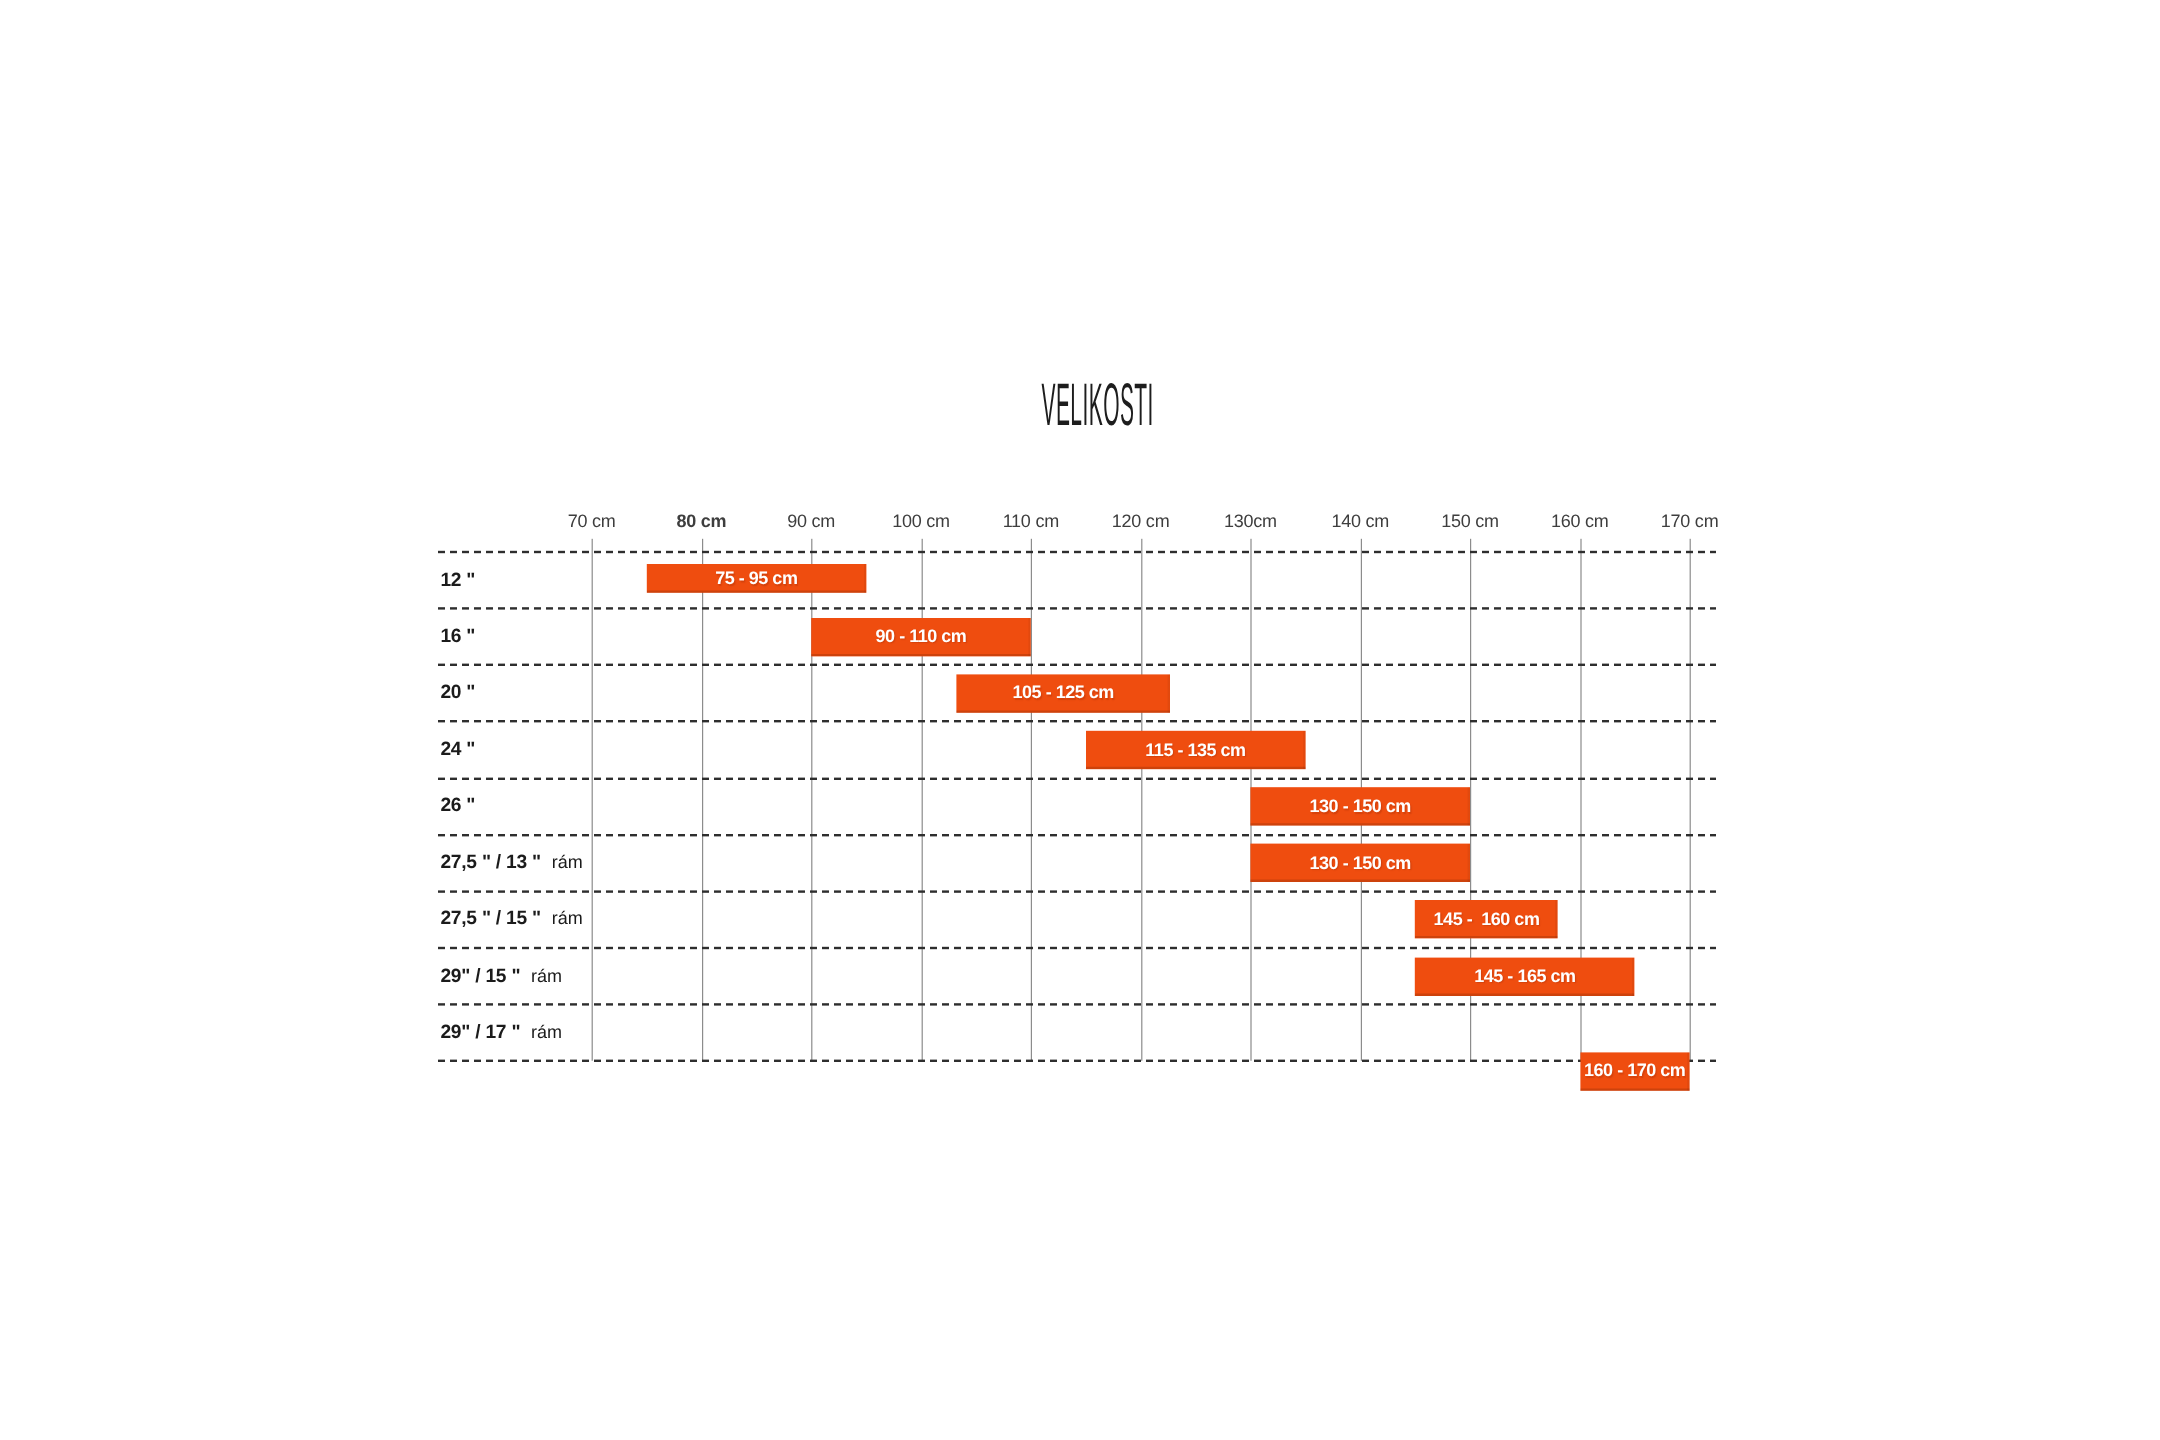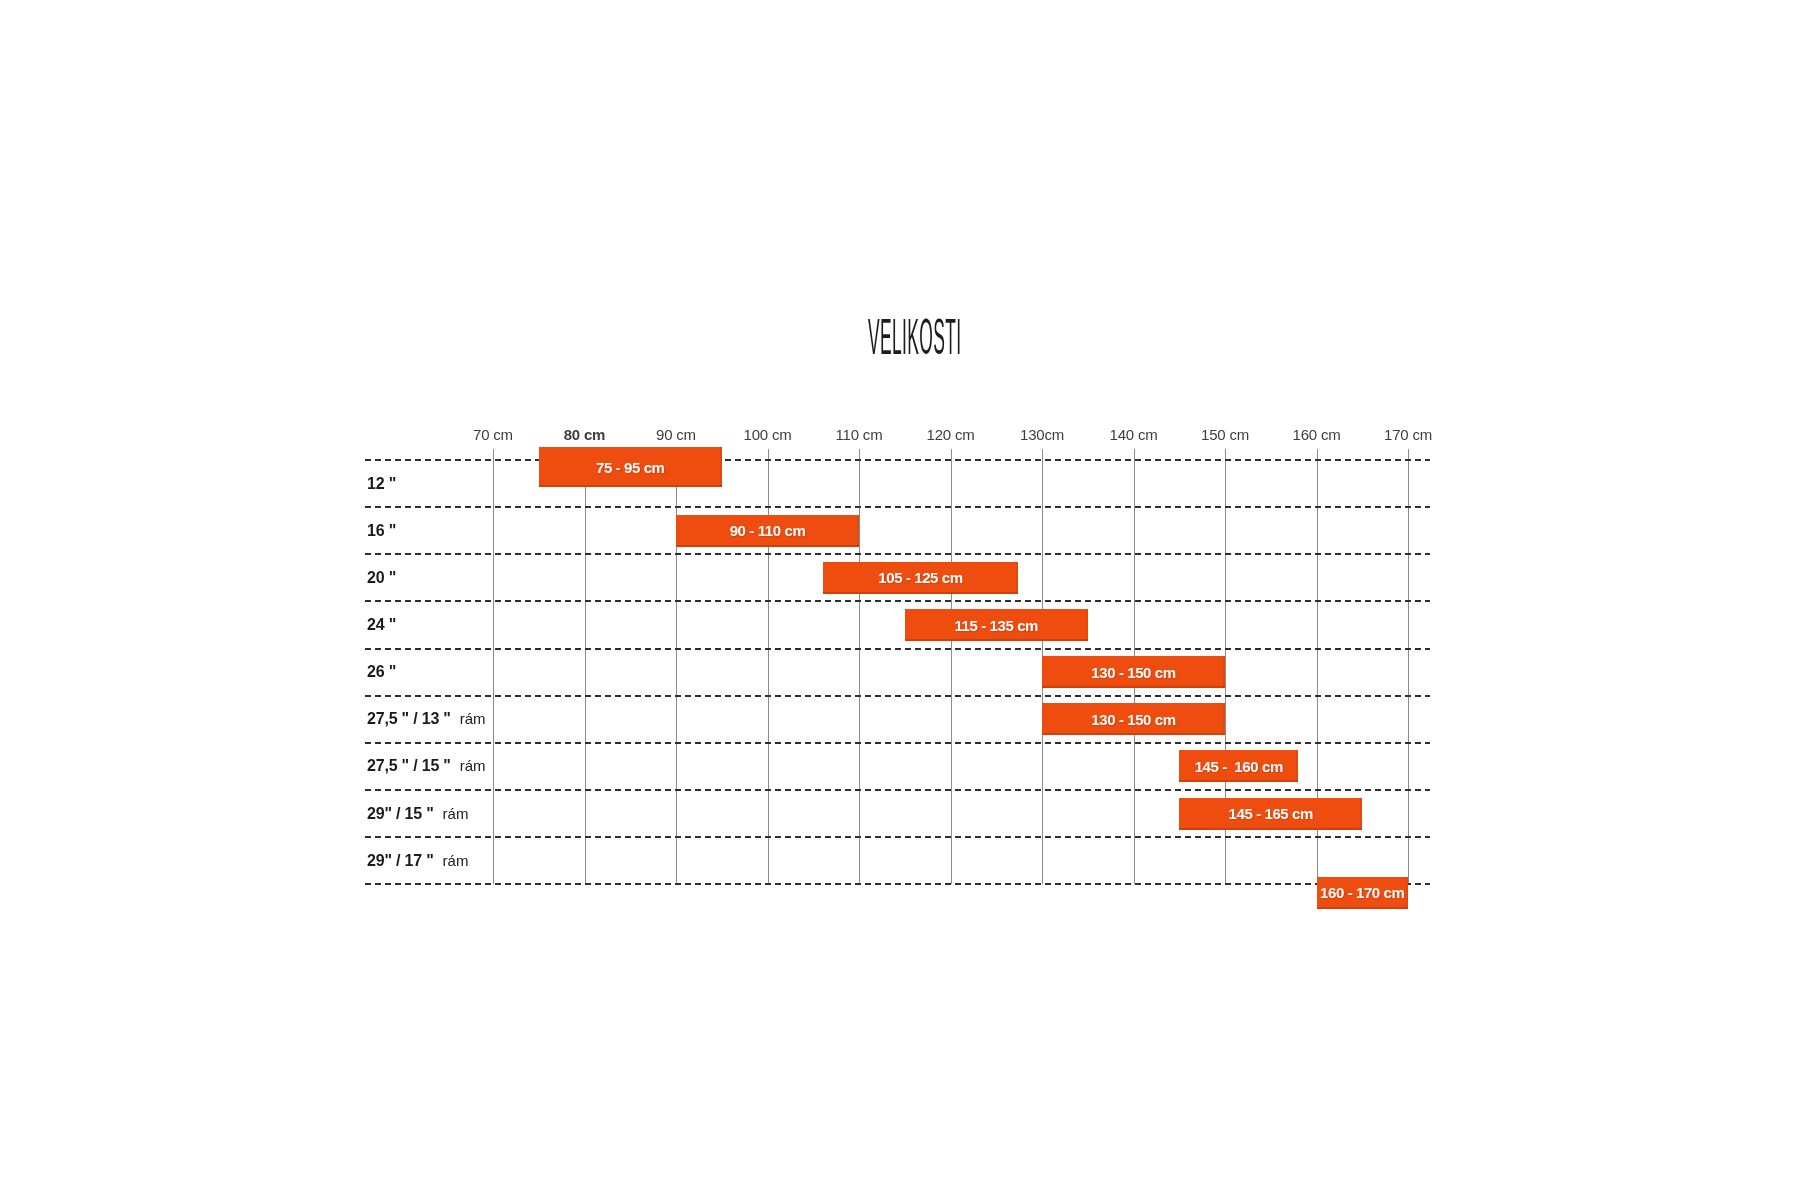--- a/index.html
+++ b/index.html
@@ -133,29 +133,29 @@
       <div class="row-divider" style="top: 81.15px;"></div>
       <div class="row-divider" style="top: 128.3px;"></div>
       <div class="row-divider" style="top: 175.45px;"></div>
       <div class="row-divider" style="top: 222.6px;"></div>
       <div class="row-divider" style="top: 269.75px;"></div>
       <div class="row-divider" style="top: 316.9px;"></div>
       <div class="row-divider" style="top: 364.05px;"></div>
       <div class="row-divider" style="top: 411.2px;"></div>
       <div class="row-divider" style="top: 458.35px;"></div>
       <div class="row-label" style="top: 58.575px;"><span>12 "</span></div>
-      <div class="range-bar" style="left: 173.75px; width: 183px; top: 42px; height: 40px;">
+      <div class="range-bar" style="left: 173.75px; width: 183px; top: 57px; height: 24px;">
         <span class="range-bar-label">75 - 95 cm</span>
       </div>
       <div class="row-label" style="top: 105.725px;"><span>16 "</span></div>
       <div class="range-bar" style="left: 311px; width: 183px; top: 105.725px; height: 32px;">
         <span class="range-bar-label">90 - 110 cm</span>
       </div>
       <div class="row-label" style="top: 152.875px;"><span>20 "</span></div>
-      <div class="range-bar" style="left: 458px; width: 195px; top: 152.875px; height: 32px;">
+      <div class="range-bar" style="left: 432px; width: 178px; top: 152.875px; height: 32px;">
         <span class="range-bar-label">105 - 125 cm</span>
       </div>
       <div class="row-label" style="top: 200.025px;"><span>24 "</span></div>
       <div class="range-bar" style="left: 539.75px; width: 183px; top: 200.025px; height: 32px;">
         <span class="range-bar-label">115 - 135 cm</span>
       </div>
       <div class="row-label" style="top: 247.175px;"><span>26 "</span></div>
       <div class="range-bar" style="left: 677px; width: 183px; top: 247.175px; height: 32px;">
         <span class="range-bar-label">130 - 150 cm</span>
       </div>

